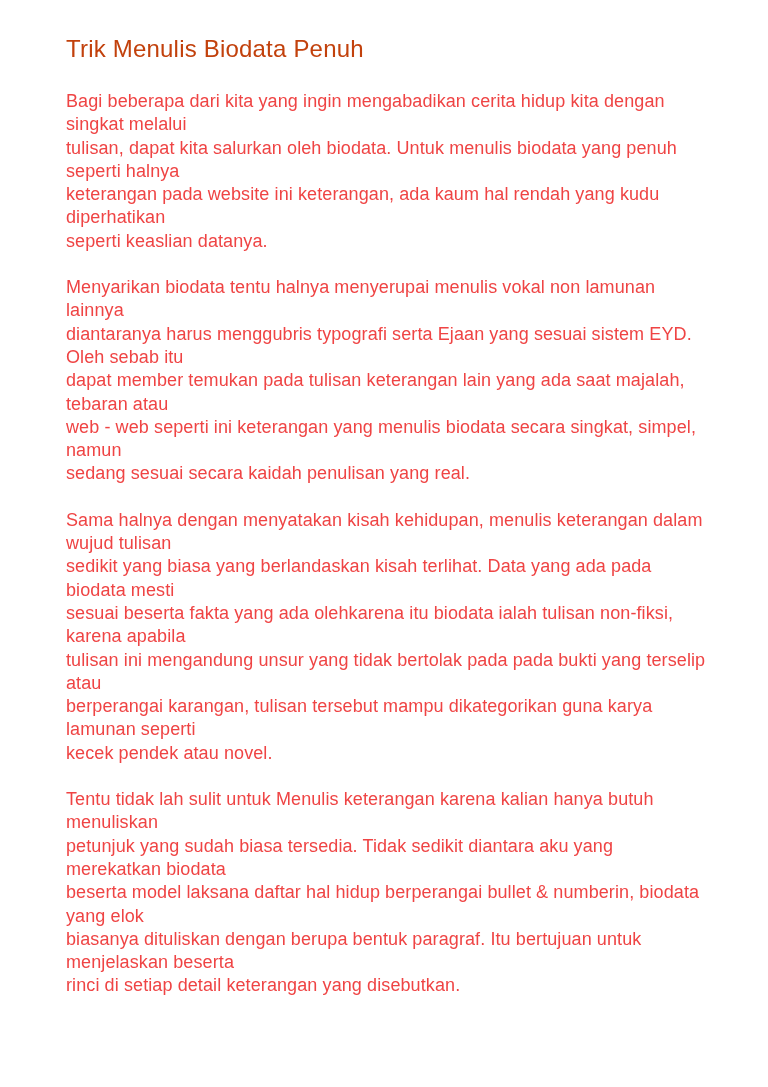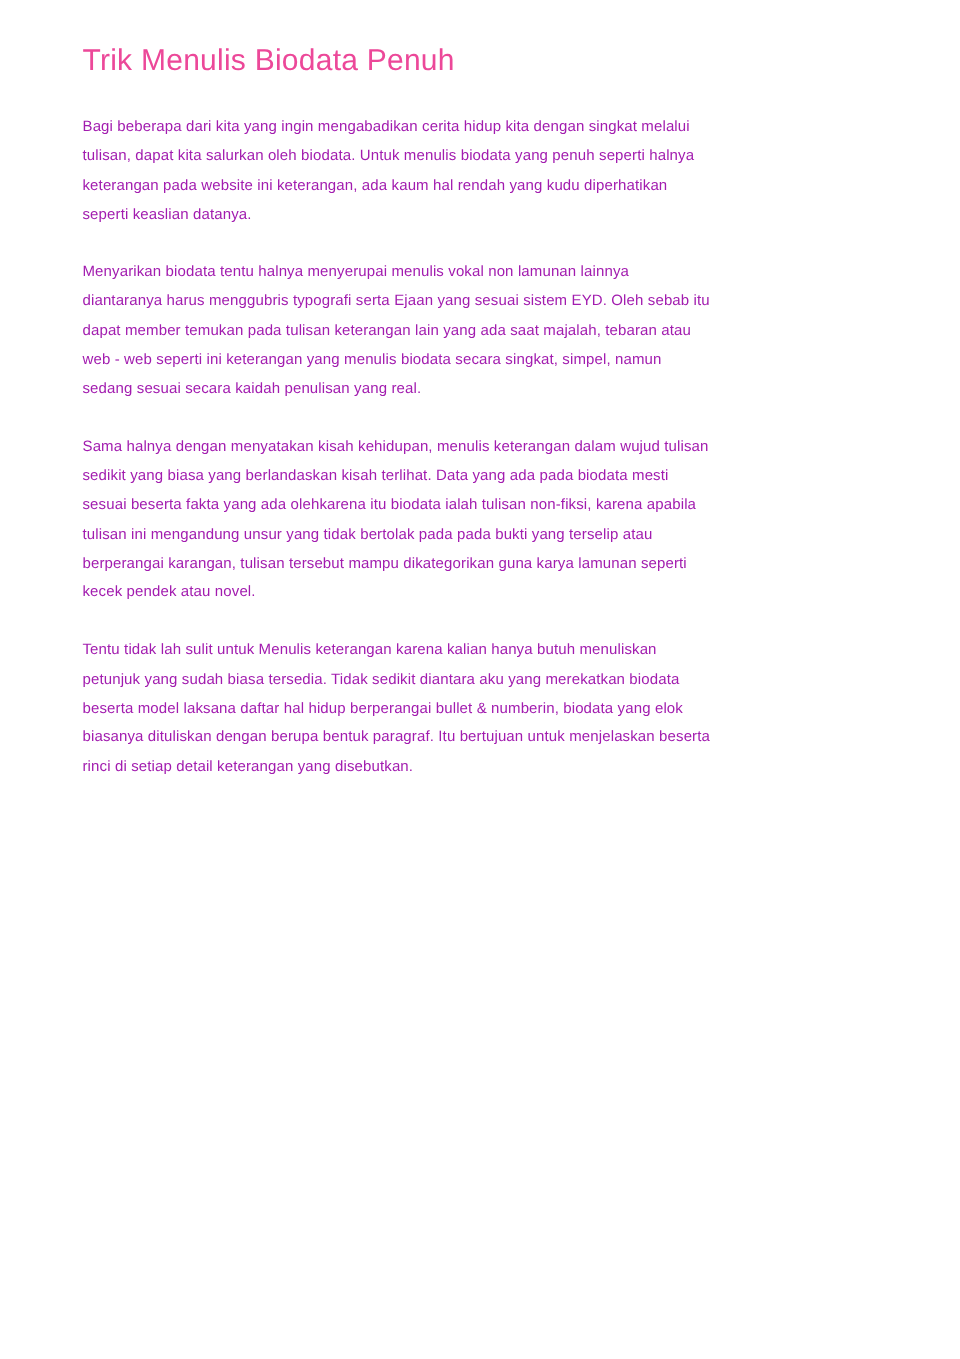--- a/index.html
+++ b/index.html
@@ -13,29 +13,29 @@
     height: 1087px;
     background: #ffffff;
     box-sizing: border-box;
     padding: 34px 58px 0 66px;
     font-family: "Liberation Sans", "DejaVu Sans", sans-serif;
     overflow: hidden;
   }
   .doc-title {
     font-size: 24px;
     font-weight: 400;
-    color: #ec4899;
+    color: #c2410c;
     line-height: 30px;
     letter-spacing: 0.2px;
     margin: 0 0 26px 0;
   }
   .doc-paragraph {
-    font-size: 12px;
+    font-size: 18px;
     font-weight: 400;
-    color: #a21caf;
+    color: #ef4444;
     line-height: 23.3px;
     letter-spacing: 0.1px;
     margin: 0 0 23px 0;
     white-space: pre-line;
   }
 </style>
 </head>
 <body>
 
 <div class="page">

